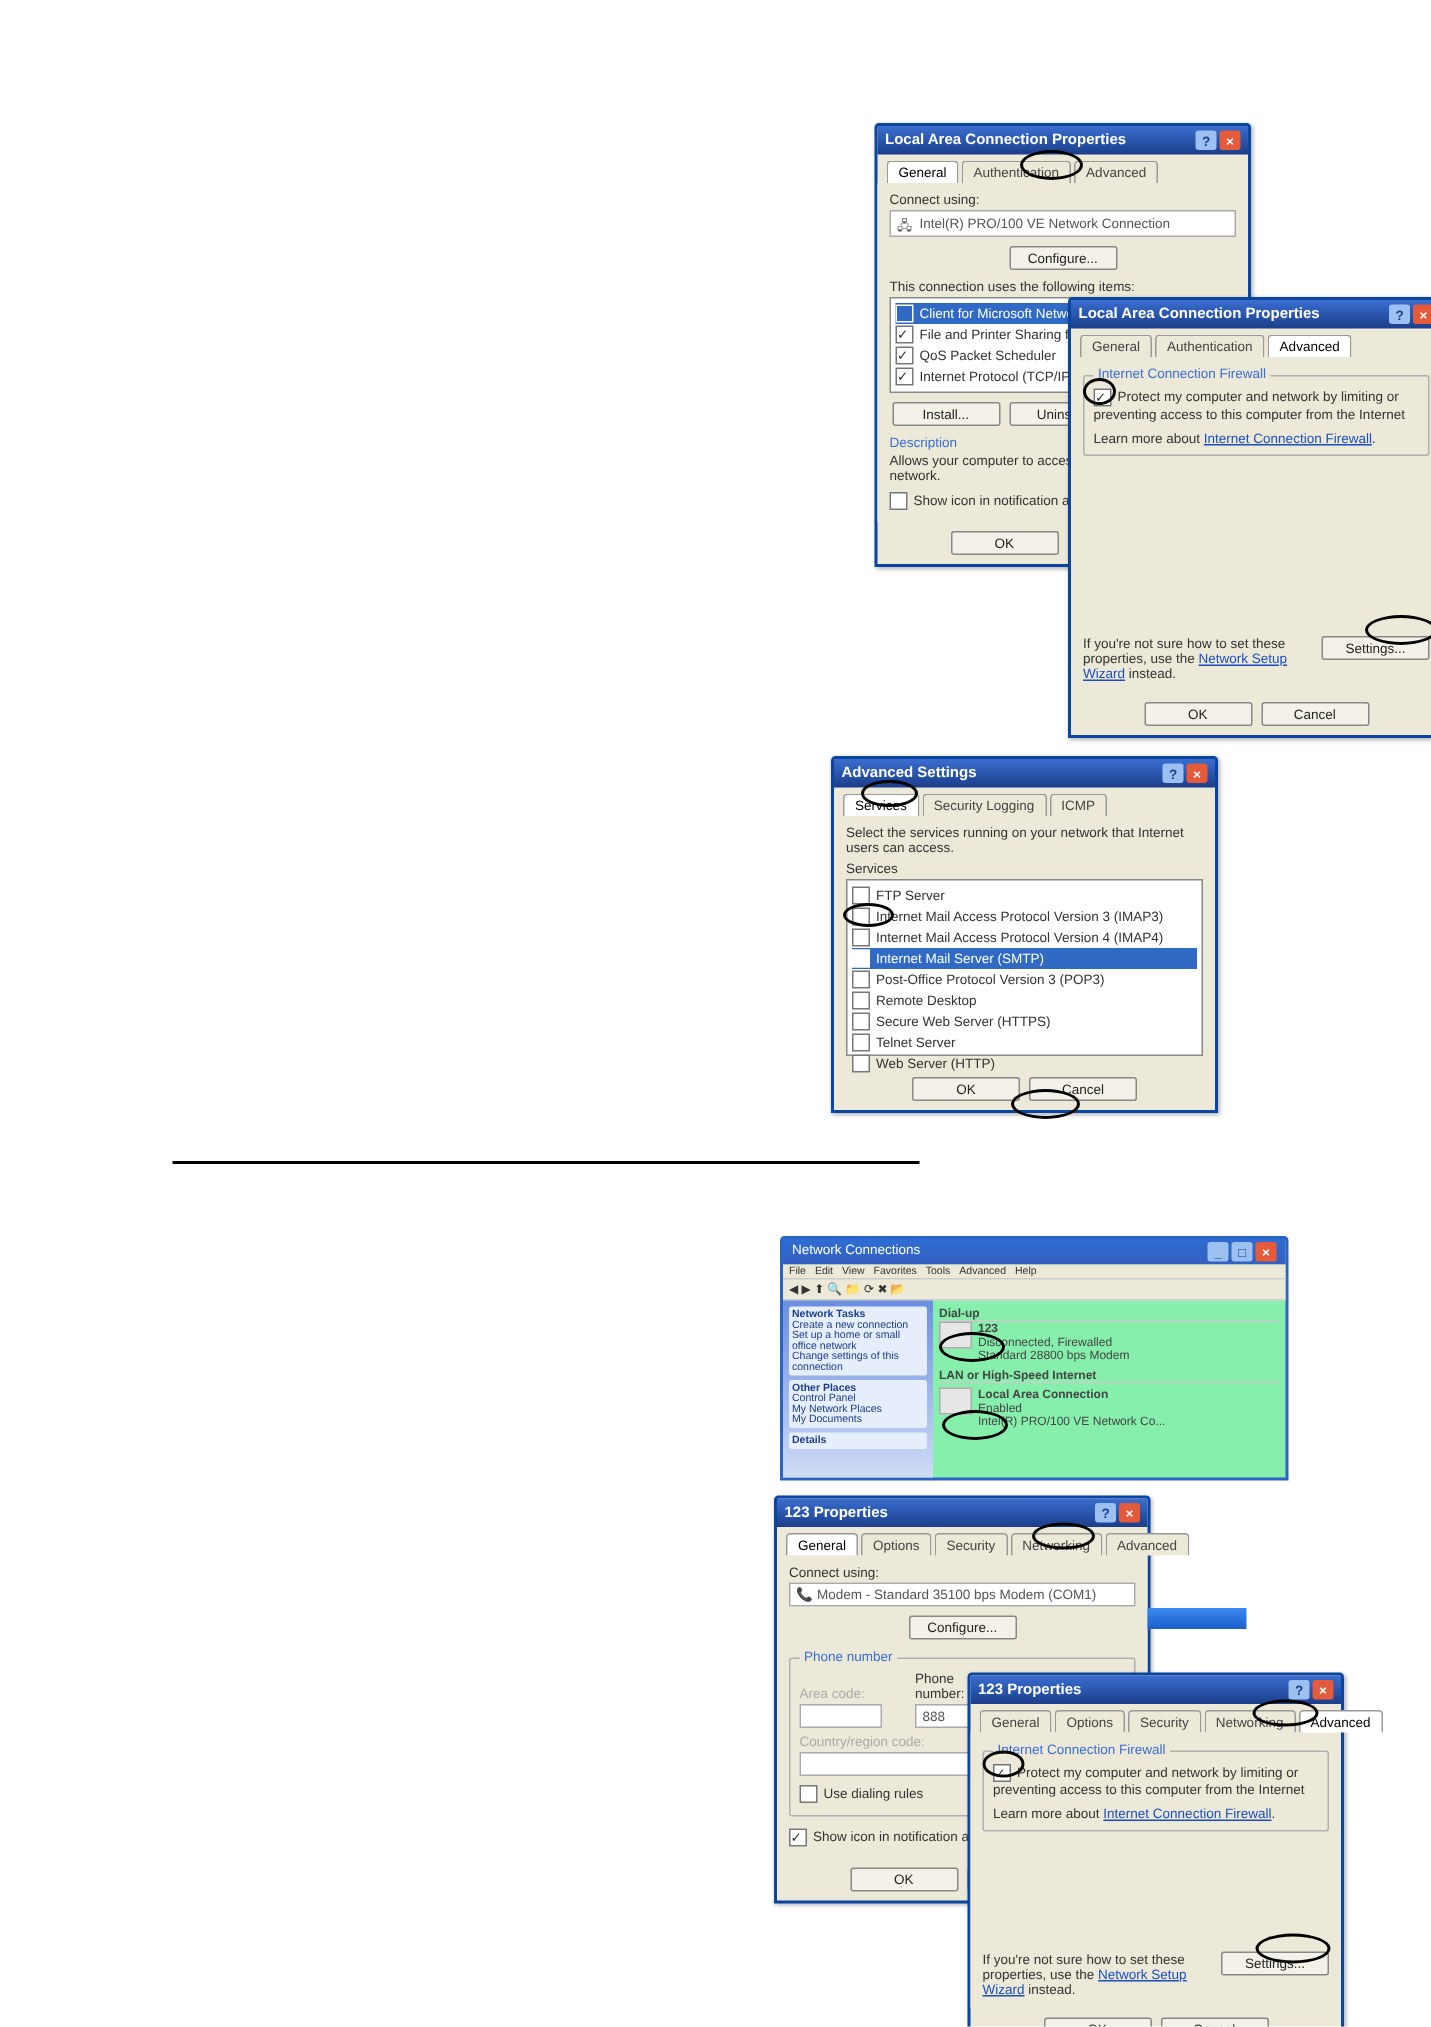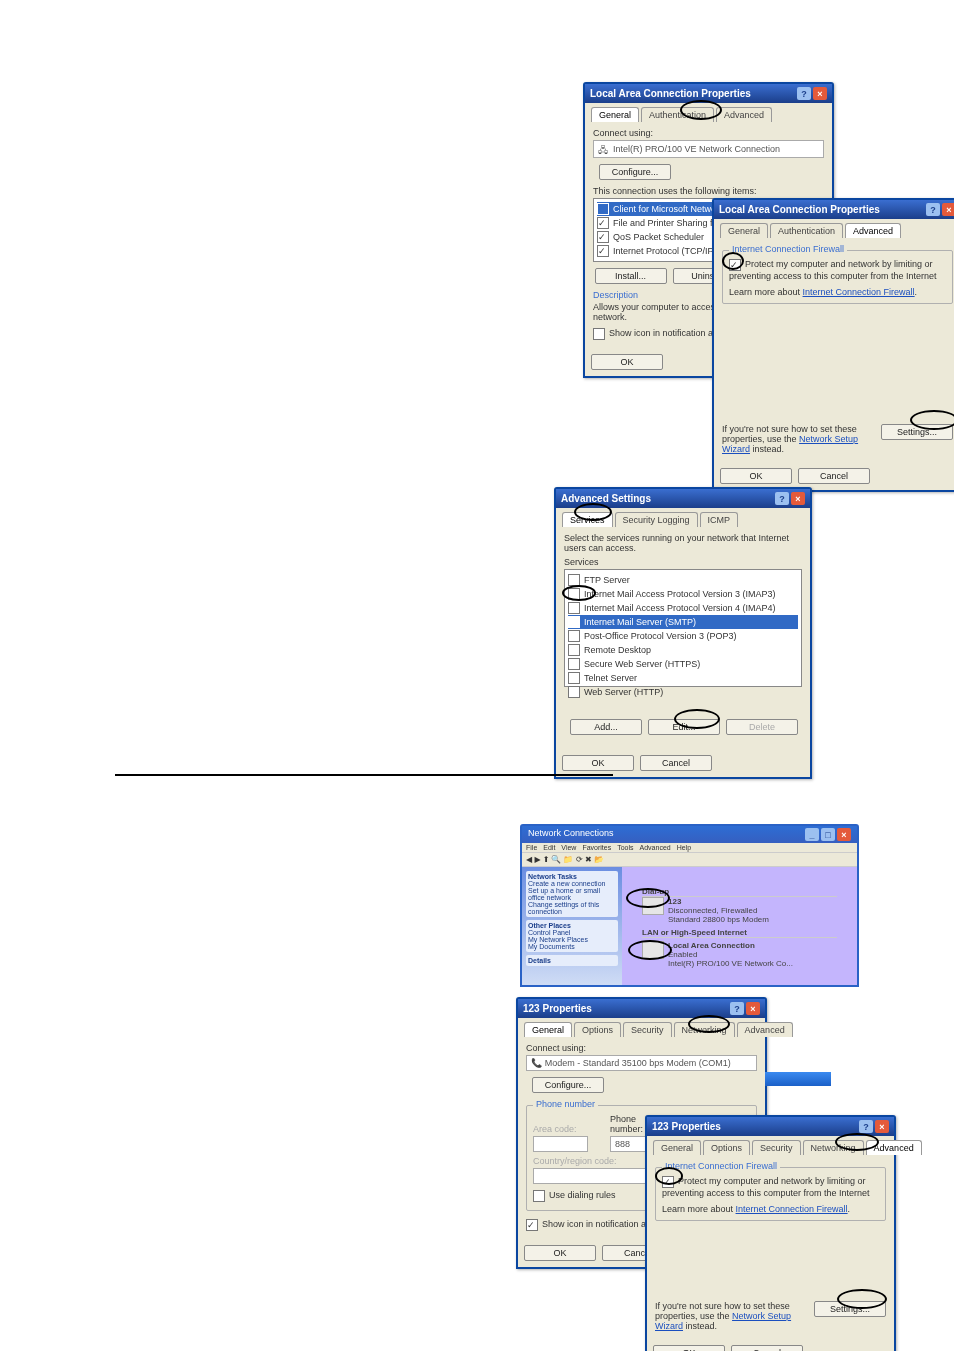--- a/index.html
+++ b/index.html
@@ -8,40 +8,40 @@
   .dlg{position:absolute;border:2px solid #0a46a0;border-radius:3px 3px 0 0;background:#ece9d8;box-shadow:1px 1px 3px rgba(0,0,0,.3)}
   .dlg .title{background:linear-gradient(#3a6ed0,#1b3e8a);color:#fff;font-weight:bold;font-size:10px;padding:3px 5px;display:flex;justify-content:space-between;align-items:center}
   .title-icons{display:flex;gap:2px}
   .tbtn{width:14px;height:13px;display:inline-flex;align-items:center;justify-content:center;border-radius:2px;font-size:9px;font-weight:bold}
   .help{background:#9cc0f0;color:#1b3e8a}
   .close{background:#e45a3b;color:#fff}
   .tabs{display:flex;gap:2px;padding:4px 6px 0 6px;font-size:9px}
   .tab{background:#ece9d8;border:1px solid #999;border-bottom:none;padding:2px 7px;border-radius:3px 3px 0 0;color:#444}
   .tab.sel{background:#fff;font-weight:normal;color:#000}
   .body{background:#ece9d8;padding:6px 8px 8px 8px;font-size:9px;color:#333}
-  .btnrow{display:flex;gap:6px;justify-content:flex-start;padding:6px}
+  .btnrow{display:flex;gap:6px;justify-content:center;padding:6px}
   .btn{background:#f4f2e8;border:1px solid #888;border-radius:2px;padding:2px 10px;font-size:9px;color:#222;min-width:50px;text-align:center}
   .circ{position:absolute;border:2px solid #000;border-radius:50%}
   .hr{position:absolute;left:115px;width:498px;border-top:2px solid #000}
   .field{border:1px solid #aaa;background:#fff;padding:2px 4px;margin-top:2px;font-size:9px;color:#555}
   .chk{display:inline-block;width:10px;height:10px;border:1px solid #777;background:#fff;margin-right:4px;vertical-align:middle}
   .group{border:1px solid #b0b0b0;border-radius:2px;padding:8px 6px 6px 6px;margin-top:6px;position:relative}
   .grouplabel{position:absolute;top:-7px;left:6px;background:#ece9d8;padding:0 3px;color:#3a6ed0;font-size:9px}
   .listbox{border:1px solid #888;background:#fff;padding:3px;margin-top:2px}
   .listbox .row{display:flex;align-items:center;font-size:9px;color:#333;padding:1px 0}
   .row.sel{background:#316ac5;color:#fff}
   .icon{width:12px;height:12px;margin-right:3px;display:inline-block}
   a.link{color:#1b4fbf;text-decoration:underline}
   
-  .ncwin{position:absolute;border:2px solid #2a62c6;border-radius:3px 3px 0 0;background:#c4b5fd}
+  .ncwin{position:absolute;border:2px solid #2a62c6;border-radius:3px 3px 0 0;background:#86efac}
   .ncwin .top{background:linear-gradient(#2d6dd4,#365fc0);color:#fff;padding:2px 6px;font-size:9px;display:flex;justify-content:space-between}
   .nc-body{display:flex;height:118px}
   .side{width:92px;background:linear-gradient(#6b8ee1,#cfdcf5);font-size:7px;color:#1b3e8a;padding:4px}
   .side .sec{background:#e6edfb;border-radius:2px;margin-bottom:3px;padding:2px}
-  .main{flex:1;padding:20px;font-size:8px;color:#444}
+  .main{flex:1;padding:4px;font-size:8px;color:#444}
   .held{display:inline-block;width:20px;height:16px;background:#e6e6e6;border:1px solid #aaa;margin-right:4px}
 </style>
 </head>
 <body>
 <div class="page">
 
 <div class="dlg" style="left:583px;top:82px;width:247px">
   <div class="title">
     <span>Local Area Connection Properties</span>
     <span class="title-icons">
@@ -124,21 +124,21 @@
     </div>
   </div>
   <div class="btnrow">
     <div class="btn">OK</div>
     <div class="btn">Cancel</div>
   </div>
   <div class="circ" style="left:8px;top:52px;width:18px;height:14px"></div>
   <div class="circ" style="left:196px;top:210px;width:44px;height:16px"></div>
 </div>
 
-<div class="dlg" style="left:554px;top:487px;width:254px">
+<div class="dlg" style="left:554px;top:504px;width:254px">
   <div class="title">
     <span>Advanced Settings</span>
     <span class="title-icons">
       <span class="tbtn help">?</span>
       <span class="tbtn close">×</span>
     </span>
   </div>
   <div class="tabs">
     <div class="tab sel">Services</div>
     <div class="tab">Security Logging</div>
@@ -177,25 +177,20 @@
             <span>Secure Web Server (HTTPS)</span>
           </div>
       <div class="row">
             <span class="chk"></span>
             <span>Telnet Server</span>
           </div>
       <div class="row">
             <span class="chk"></span>
             <span>Web Server (HTTP)</span>
           </div>
-    </div>
-    <div class="btnrow" style="justify-content:space-between;margin-top:26px">
-      <div class="btn">Add...</div>
-      <div class="btn">Edit...</div>
-      <div class="btn" style="color:#aaa">Delete</div>
     </div>
   </div>
   <div class="btnrow">
     <div class="btn">OK</div>
     <div class="btn">Cancel</div>
   </div>
   <div class="circ" style="left:18px;top:14px;width:34px;height:14px"></div>
   <div class="circ" style="left:6px;top:96px;width:30px;height:12px"></div>
   <div class="circ" style="left:118px;top:220px;width:42px;height:16px"></div>
 </div>

